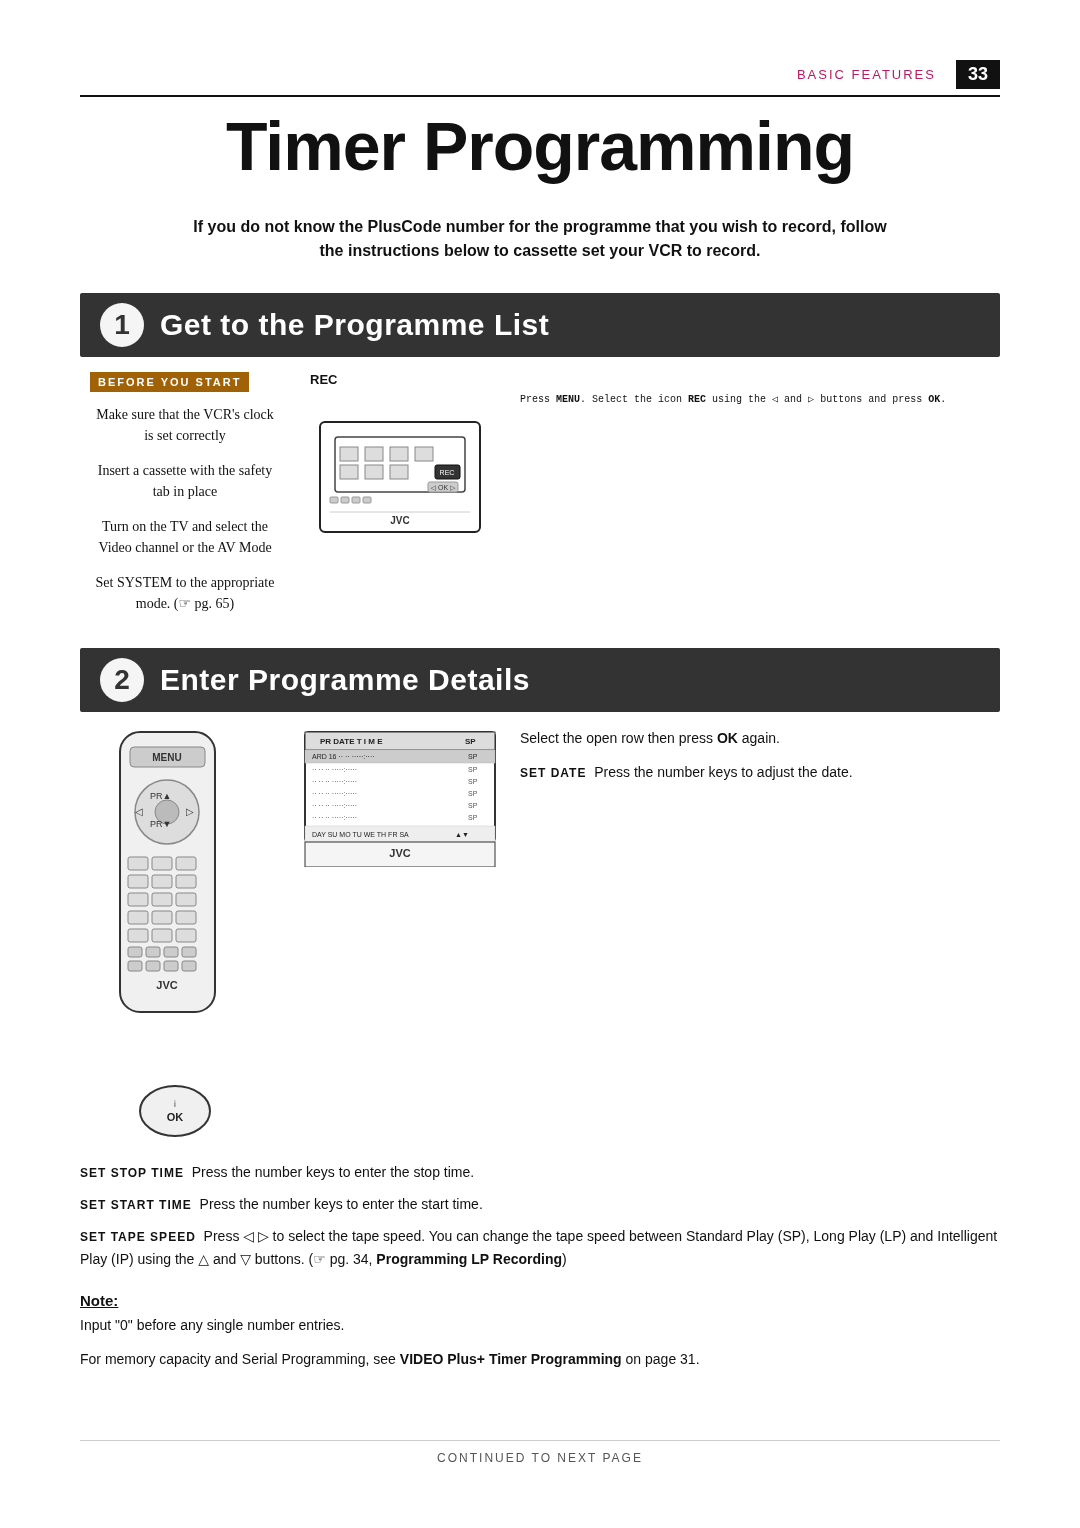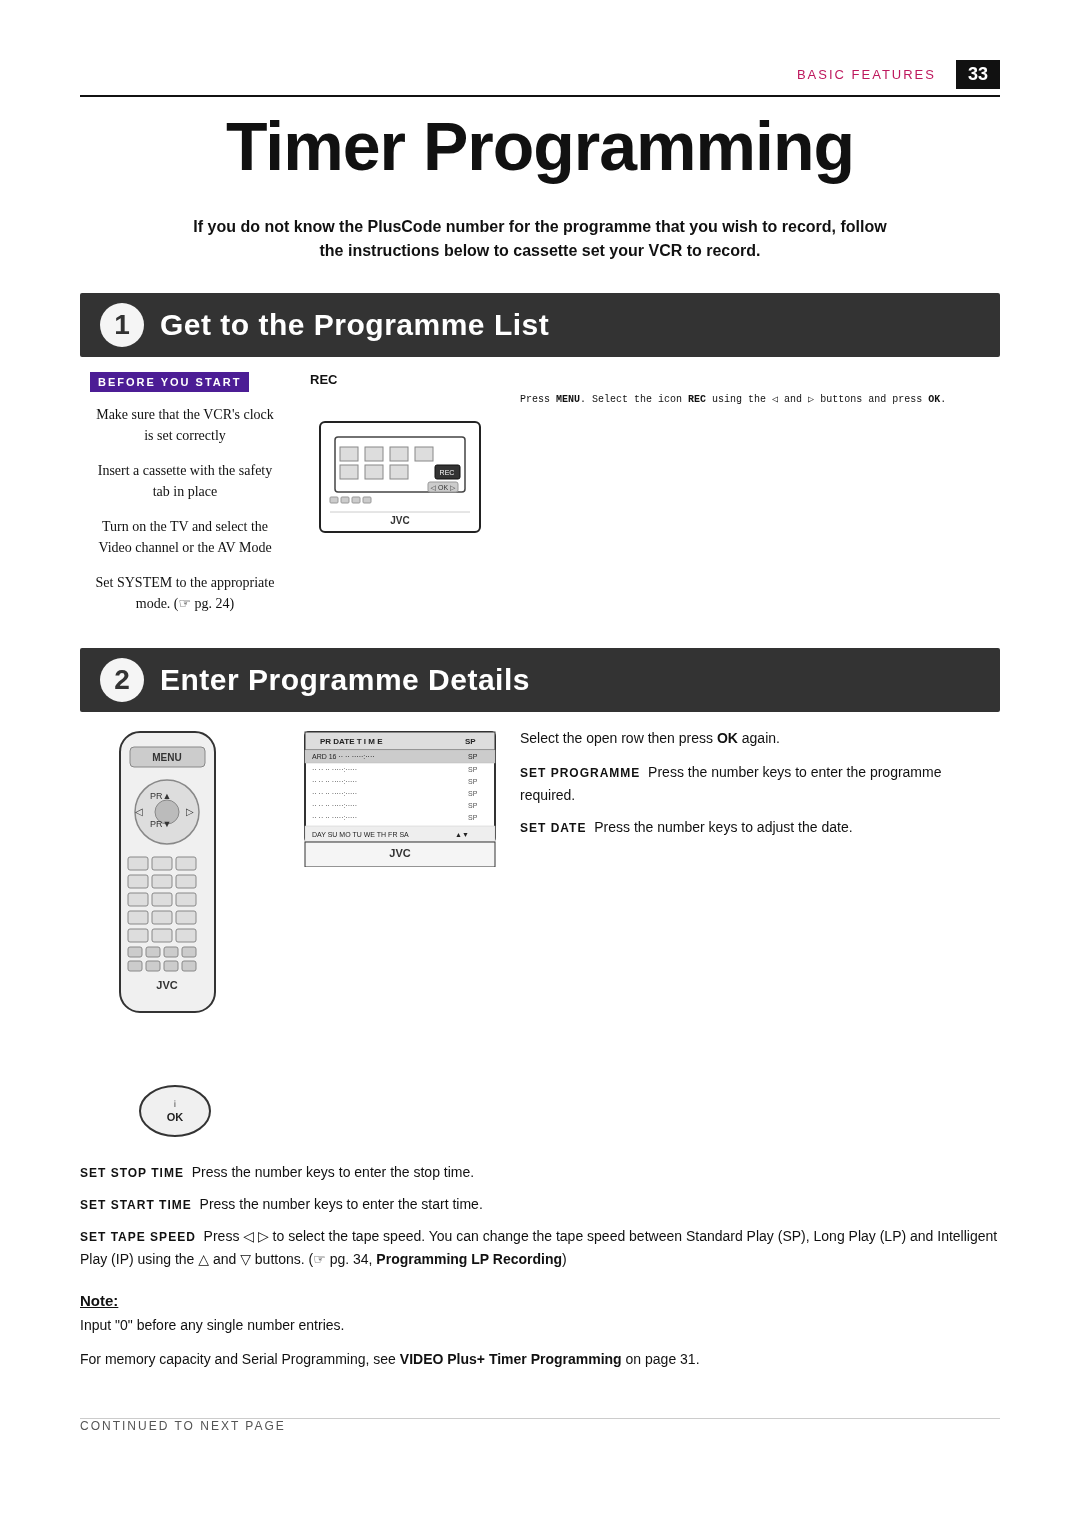--- a/index.html
+++ b/index.html
@@ -114,21 +114,21 @@
       gap: 20px;
       padding-left: 10px;
     }
 
     .before-you-start {
       width: 190px;
       flex-shrink: 0;
     }
 
     .before-label {
-      background: #4c1d95;
+      background: #a16207;
       color: #fff;
       font-family: Arial, sans-serif;
       font-size: 11px;
       font-weight: bold;
       letter-spacing: 2px;
       text-transform: uppercase;
       padding: 4px 8px;
       margin-bottom: 12px;
       display: inline-block;
     }
@@ -249,23 +249,24 @@
 
     .note-label {
       font-weight: bold;
       font-family: Arial, sans-serif;
       font-size: 15px;
       text-decoration: underline;
     }
 
     .footer-bar {
       display: flex;
-      justify-content: flex-start;
-      margin-top: 18px;
+      justify-content: center;
+      margin-top: 40px;
       border-top: 1px solid #ccc;
+      padding-top: 10px;
     }
 
     .footer-text {
       font-family: Arial, sans-serif;
       font-size: 12px;
       letter-spacing: 2px;
       text-transform: uppercase;
       color: #555;
     }
 
@@ -308,21 +309,21 @@
         <span class="section-title">Get to the Programme List</span>
       </div>
       <div class="section1-body">
 
         <div class="before-you-start">
           <span class="before-label">Before You Start</span>
           <div class="before-items">
             <div class="before-item">Make sure that the VCR's clock is set correctly</div>
             <div class="before-item">Insert a cassette with the safety tab in place</div>
             <div class="before-item">Turn on the TV and select the Video channel or the AV Mode</div>
-            <div class="before-item">Set SYSTEM to the appropriate mode. (☞ pg. 24)</div>
+            <div class="before-item">Set SYSTEM to the appropriate mode. (☞ pg. 65)</div>
           </div>
         </div>
 
         <div class="vcr-image-area">
           <span class="vcr-label">REC</span>
           <svg class="vcr-drawing" viewBox="0 0 180 160" xmlns="http://www.w3.org/2000/svg">
 
             <rect x="10" y="30" width="160" height="110" rx="5" ry="5" fill="none" stroke="#222" stroke-width="2"></rect>
 
             <rect x="25" y="45" width="130" height="55" rx="3" ry="3" fill="none" stroke="#444" stroke-width="1.5"></rect>
@@ -452,23 +453,20 @@
             <rect x="5" y="115" width="190" height="25" rx="0" fill="#f5f5f5" stroke="#333" stroke-width="1"></rect>
             <text x="100" y="130" font-size="11" fill="#333" text-anchor="middle" font-family="Arial" font-weight="bold">JVC</text>
           </svg>
         </div>
 
         <div class="section2-right">
           <div class="row-intro">
             Select the open row then press <strong>OK</strong> again.
           </div>
           <div class="instruction-block">
-            <span class="instruction-label">Set Programme</span>&nbsp;&nbsp;Press the number keys to enter the programme required.
-          </div>
-          <div class="instruction-block">
             <span class="instruction-label">Set Date</span>&nbsp;&nbsp;Press the number keys to adjust the date.
           </div>
         </div>
 
       </div>
 
       <div class="bottom-instructions">
         <div class="instruction-block">
           <span class="instruction-label">Set Stop Time</span>&nbsp;&nbsp;Press the number keys to enter the stop time.
         </div>

